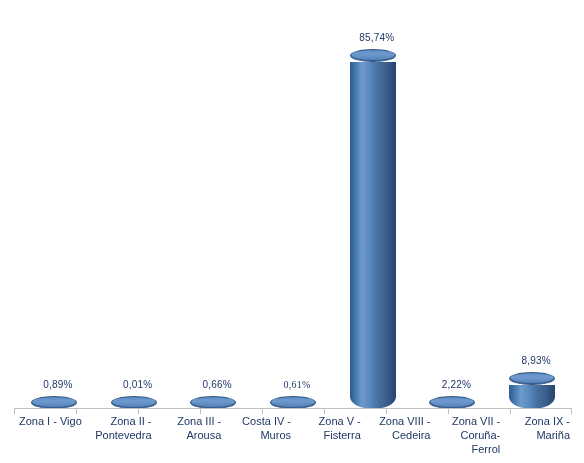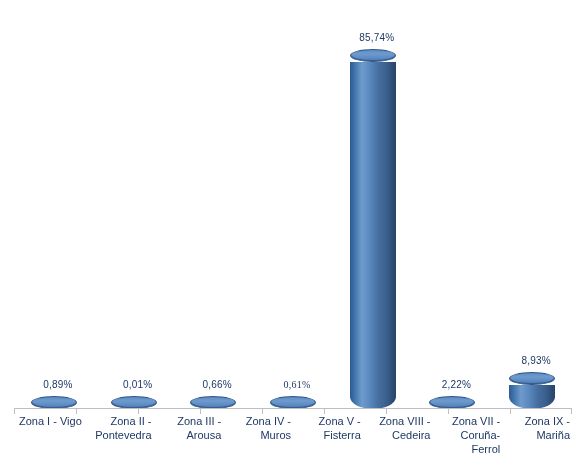--- a/index.html
+++ b/index.html
@@ -256,20 +256,20 @@
     <div class="tick-cell"></div>
     <div class="tick-cell"></div>
     <div class="tick-cell"></div>
     <div class="tick-end"></div>
   </div>
 
   <div class="cat-labels">
     <div class="cat-cell">Zona I - Vigo</div>
     <div class="cat-cell">Zona II - Pontevedra</div>
     <div class="cat-cell">Zona III - Arousa</div>
-    <div class="cat-cell">Zona IV - Muros</div>
+    <div class="cat-cell">Costa IV - Muros</div>
     <div class="cat-cell">Zona V - Fisterra</div>
     <div class="cat-cell">Zona VIII - Cedeira</div>
     <div class="cat-cell">Zona VII - Coruña-Ferrol</div>
     <div class="cat-cell">Zona IX - Mariña</div>
   </div>
 
 </div>
 
 </body></html>

